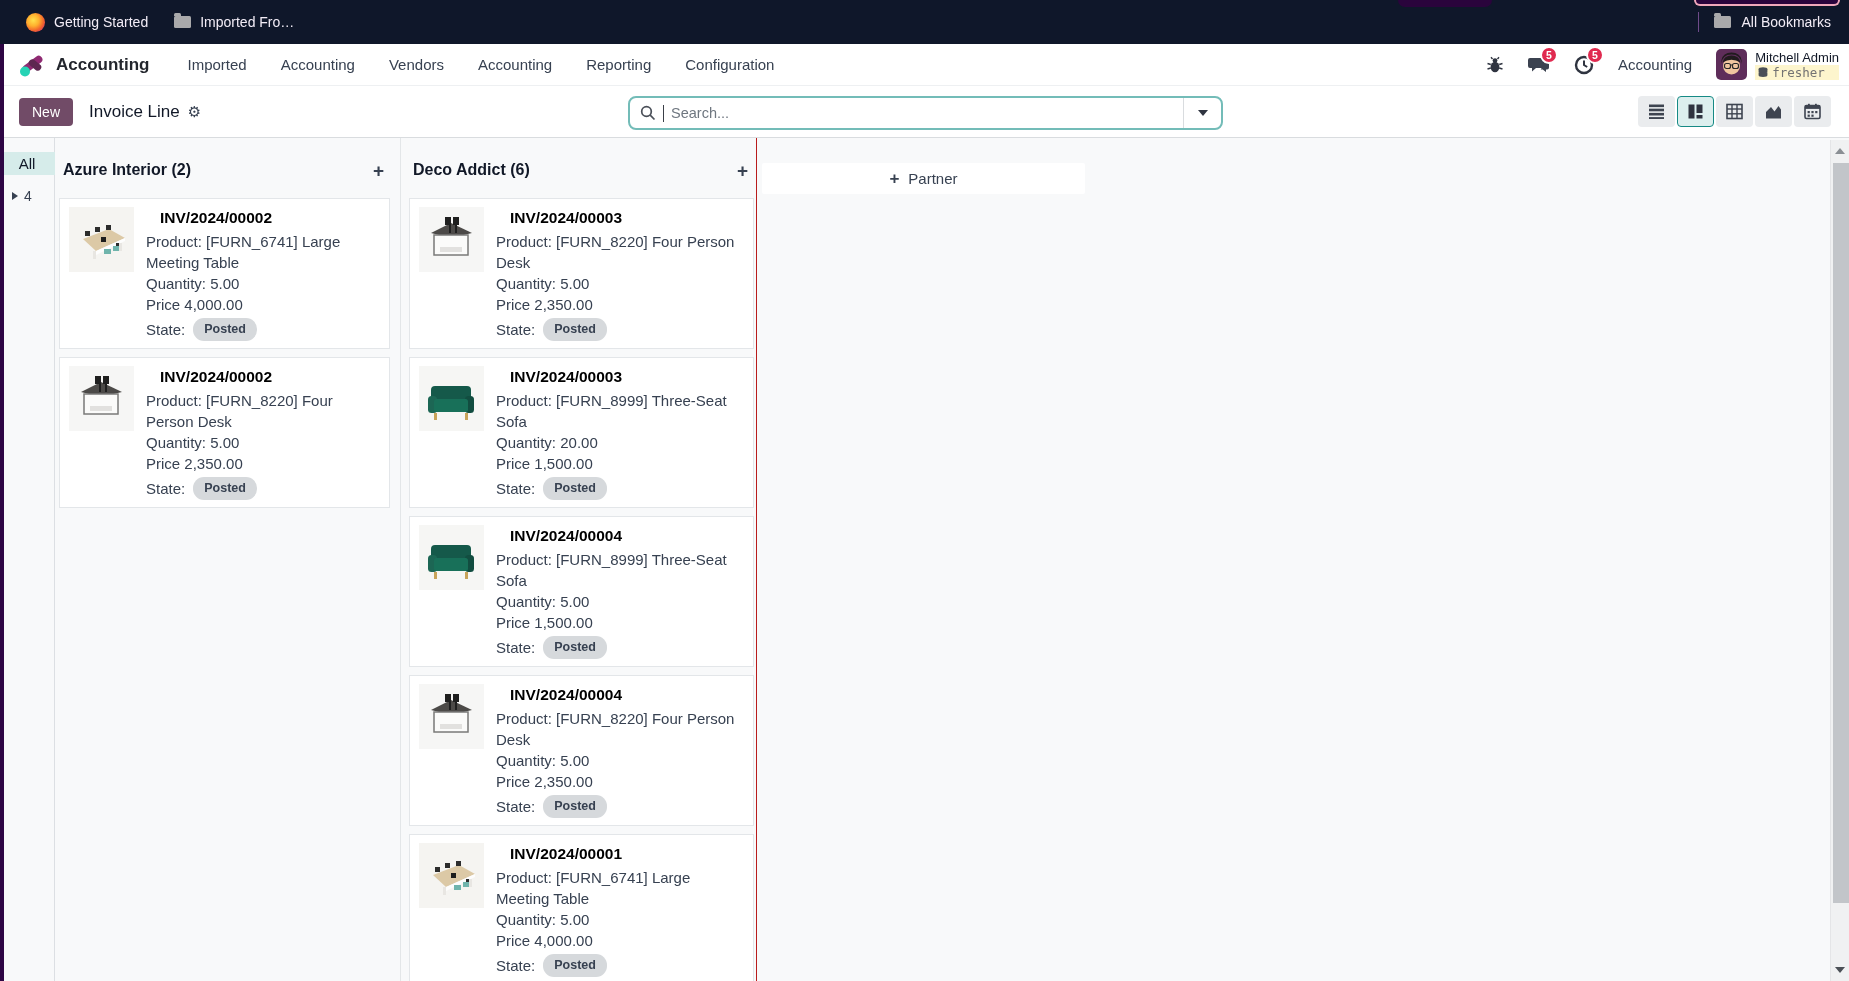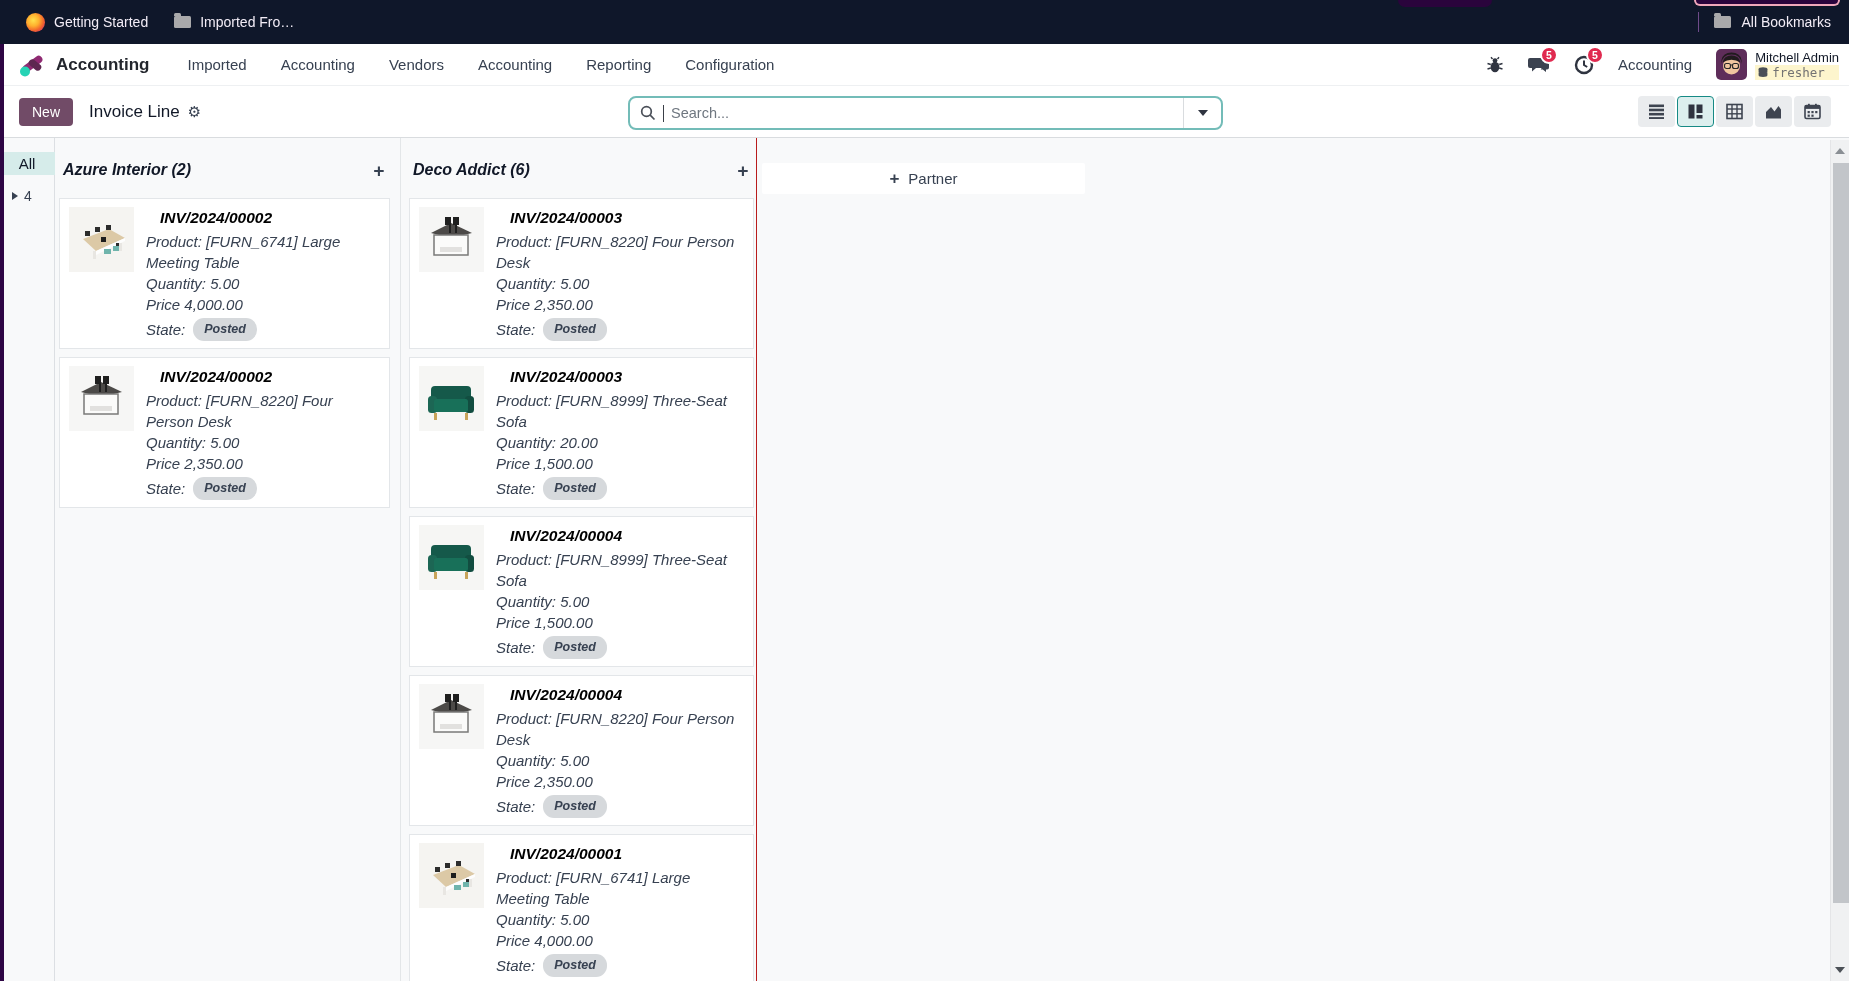--- a/index.html
+++ b/index.html
@@ -71,21 +71,21 @@
   .edge { position:absolute; left:0; top:44px; bottom:0; width:4px; background:#2e0644; z-index:30; }
   .mini-sidebar { width:55px; border-right:1px solid #dcdfe3; padding-top:14px; background:#f8f9fa;
                   display:flex; flex-direction:column; gap:13px; flex:none; }
   .all-pill { background:#d6ecea; font-size:15px; color:#111827; padding:3px 0; width:55px;
               text-align:center; align-self:center; cursor:pointer; }
   .count-row { display:flex; align-items:center; gap:6px; font-size:14px; color:#374151;
                margin-left:12px; cursor:pointer; }
   .tri-right { width:0; height:0; border-top:4.5px solid transparent; border-bottom:4.5px solid transparent;
                border-left:6px solid #374151; }
 
-  .kcol { padding:20px 10px 0 4px; flex:none;font-style:italic; }
+  .kcol { padding:20px 10px 0 4px; flex:none; }
   .kcol1 { width:346px; border-right:1px solid #e3e6e8; }
   .kcol2 { width:356px; border-right:1px solid #b91c1c; padding-left:8px; padding-right:2px; }
   .kcol-head { display:flex; align-items:center; justify-content:space-between;
                padding:0 6px 0 4px; margin-bottom:16px; height:24px; }
   .kcol-title { font-size:16px; font-weight:700; color:#111827; }
   .kplus { font-size:19px; color:#374151; font-weight:700; cursor:pointer; line-height:1; }
   .cards { display:flex; flex-direction:column; gap:8px; }
   .card { background:#fff; border:1px solid #e3e6e9; padding:8px 9px; display:flex; gap:12px; cursor:pointer; }
   .thumb { width:65px; height:65px; flex:none; }
   .thumb svg { display:block; }

